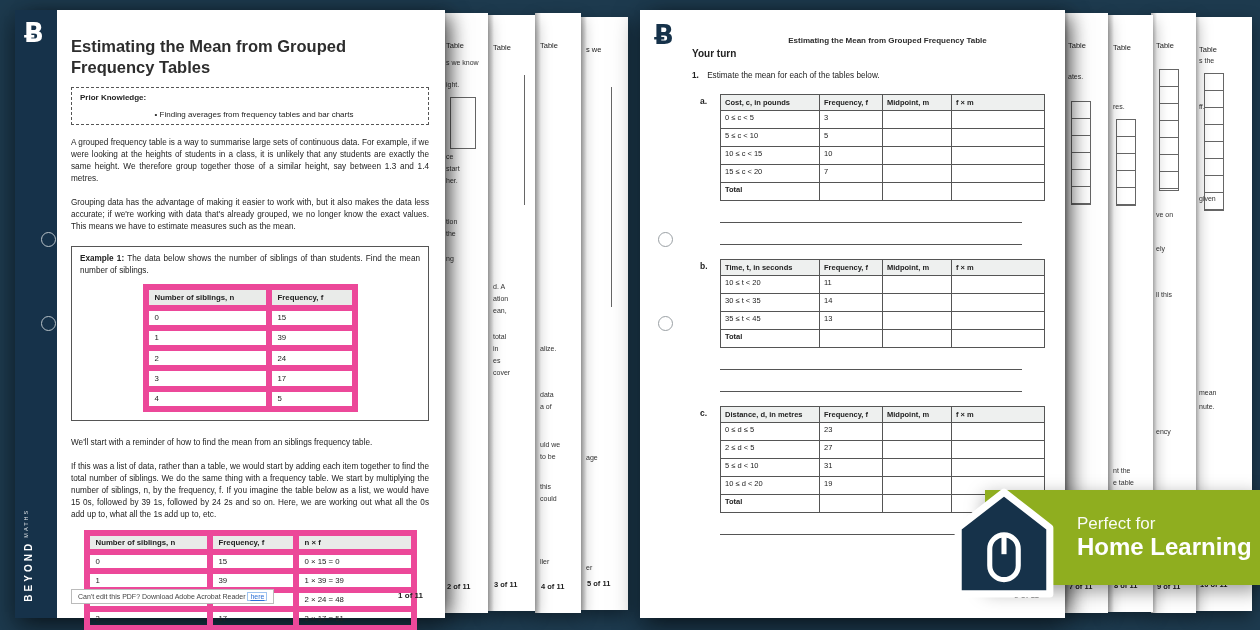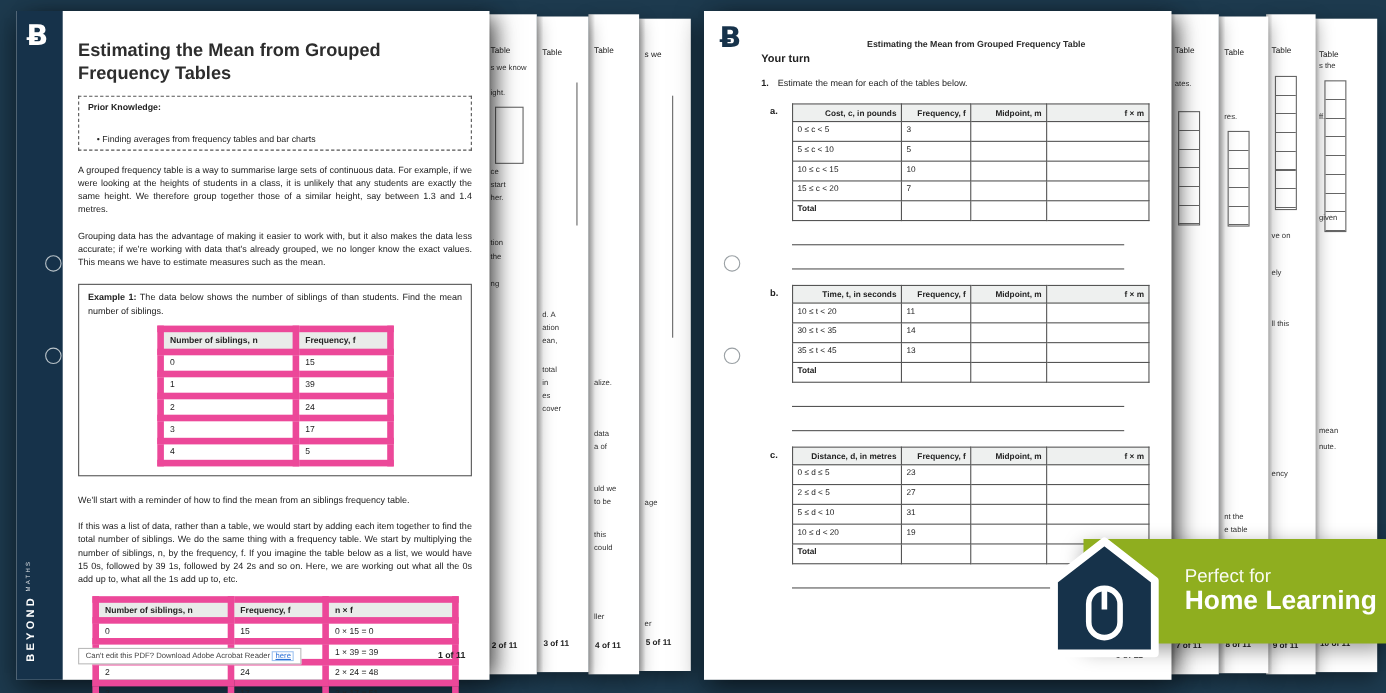--- a/index.html
+++ b/index.html
@@ -32,41 +32,41 @@
   .vb-name{font-size:10px;font-weight:bold;letter-spacing:3px;}
   .vb-sub{font-size:5.5px;letter-spacing:2px;opacity:.85;}
   .hole{position:absolute;width:13px;height:13px;border-radius:50%;border:1.5px solid #b8c2c8;}
   .hole.gray{border-color:#9aa0a4;}
 
   
   .lp-content{position:absolute;left:56px;right:16px;top:0;bottom:0;}
   .lp-title{margin-top:26px;font-size:16.5px;font-weight:bold;color:#2d2d2d;line-height:1.25;}
   .prior-box{margin-top:10px;border:1px dashed #555;padding:5px 8px;font-size:8px;}
   .prior-head{font-weight:bold;}
-  .prior-item{margin-top:20px;padding-left:8px;}
+  .prior-item{margin-top:8px;padding-left:8px;text-align:center;}
   .para{margin-top:12px;font-size:8.2px;line-height:1.45;text-align:justify;color:#222;}
   .example-box{margin-top:14px;border:1px solid #555;padding:6px 8px;font-size:8.2px;line-height:1.45;text-align:justify;}
   table.doc-table{border-collapse:collapse;font-size:7.8px;margin:7px auto 2px;}
   table.doc-table th,table.doc-table td{border:6px solid #ec4899;padding:1.5px 6px;text-align:left;height:10px;}
   table.doc-table th{background:#e9ebe9;font-weight:bold;}
   .pdf-note{position:absolute;bottom:14px;left:0;border:1px solid #bbb;padding:3px 6px;font-size:7px;color:#444;background:#fff;}
   .pdf-link{color:var(--link);text-decoration:underline;border:1px solid #9ec3f0;padding:0 2px;cursor:pointer;}
   .lp-pn{position:absolute;bottom:18px;right:6px;font-size:8px;font-weight:bold;color:#222;}
 
   
   .rp-header{position:absolute;top:26px;left:95px;right:25px;text-align:center;font-size:8px;font-weight:bold;color:#2d2d2d;}
   .rp-content{position:absolute;left:52px;right:18px;top:38px;}
   .your-turn{font-size:10px;font-weight:bold;}
   .q-row{margin-top:12px;font-size:8.2px;}
   .q-num{font-weight:bold;margin-right:6px;}
   .part{position:relative;margin-top:14px;}
   .part-label{position:absolute;left:8px;top:2px;font-size:8.5px;font-weight:bold;}
   table.work-table{border-collapse:collapse;font-size:7.5px;margin-left:28px;}
   table.work-table th,table.work-table td{border:1px solid #555;padding:2px 4px;text-align:left;}
-  table.work-table th{background:#eef0ef;font-weight:bold;height:11px;text-align:right;}
+  table.work-table th{background:#eef0ef;font-weight:bold;height:11px;}
   table.work-table td{height:13px;vertical-align:top;}
   td.gap-cell{border-bottom:hidden;}
   td.total-label{font-weight:bold;}
   .ans-line{border-bottom:1px solid #555;height:0;width:302px;margin:21px 0 0 28px;}
   .rp-pn{position:absolute;bottom:18px;right:26px;font-size:8px;font-weight:bold;color:#222;}
 
   
   .badge{position:absolute;left:985px;top:490px;width:275px;height:95px;background:var(--badge);
     display:flex;flex-direction:column;justify-content:center;padding-left:92px;box-sizing:border-box;
     z-index:60;box-shadow:0 6px 18px rgba(0,0,0,.4);}

